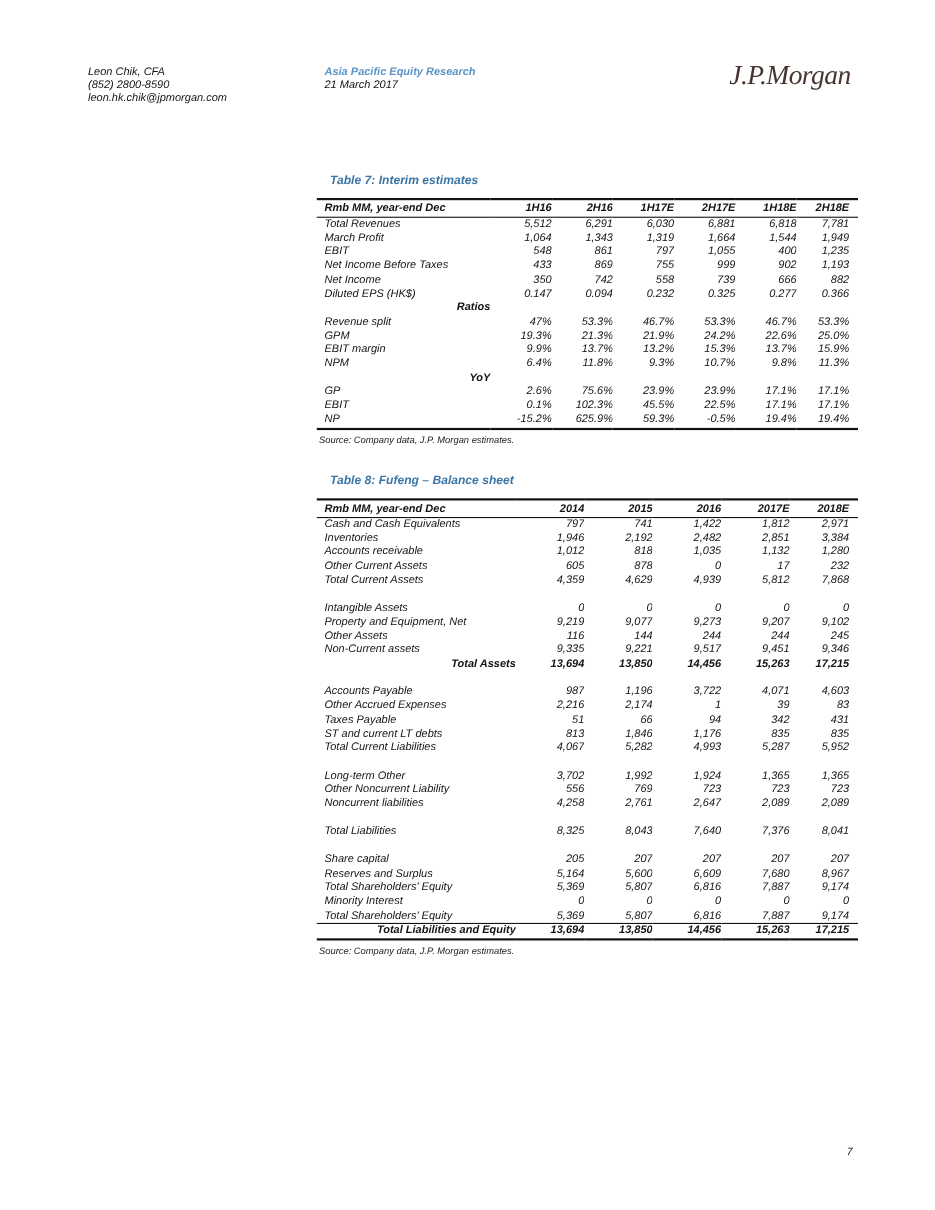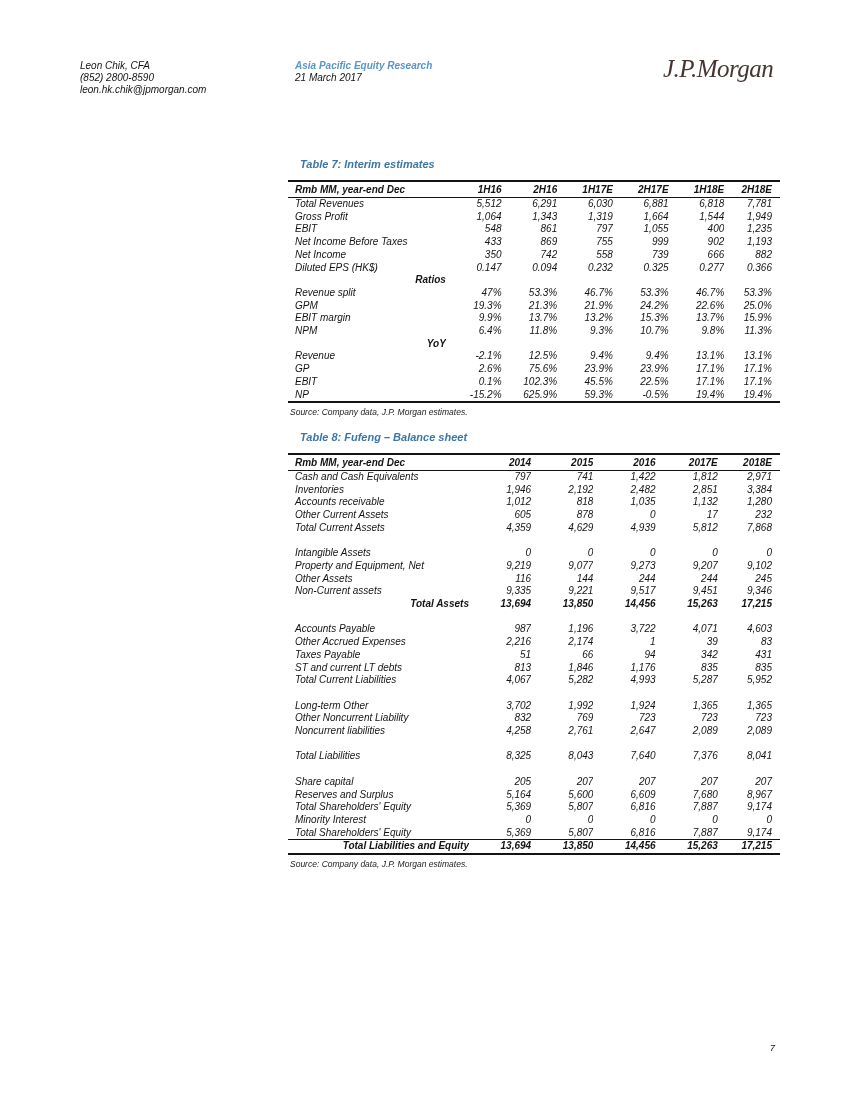--- a/index.html
+++ b/index.html
@@ -104,21 +104,21 @@
           <tr>
             <td>Total Revenues</td>
             <td>5,512</td>
             <td>6,291</td>
             <td>6,030</td>
             <td>6,881</td>
             <td>6,818</td>
             <td>7,781</td>
           </tr>
           <tr>
-            <td>Gross Profit</td>
+            <td>March Profit</td>
             <td>1,064</td>
             <td>1,343</td>
             <td>1,319</td>
             <td>1,664</td>
             <td>1,544</td>
             <td>1,949</td>
           </tr>
           <tr>
             <td>EBIT</td>
             <td>548</td>
@@ -201,29 +201,20 @@
             <td>11.3%</td>
           </tr>
           <tr class="section">
             <td>YoY</td>
             <td></td>
             <td></td>
             <td></td>
             <td></td>
             <td></td>
             <td></td>
-          </tr>
-          <tr>
-            <td>Revenue</td>
-            <td>-2.1%</td>
-            <td>12.5%</td>
-            <td>9.4%</td>
-            <td>9.4%</td>
-            <td>13.1%</td>
-            <td>13.1%</td>
           </tr>
           <tr>
             <td>GP</td>
             <td>2.6%</td>
             <td>75.6%</td>
             <td>23.9%</td>
             <td>23.9%</td>
             <td>17.1%</td>
             <td>17.1%</td>
           </tr>
@@ -419,21 +410,21 @@
           <tr>
             <td>Long-term Other</td>
             <td>3,702</td>
             <td>1,992</td>
             <td>1,924</td>
             <td>1,365</td>
             <td>1,365</td>
           </tr>
           <tr>
             <td>Other Noncurrent Liability</td>
-            <td>832</td>
+            <td>556</td>
             <td>769</td>
             <td>723</td>
             <td>723</td>
             <td>723</td>
           </tr>
           <tr>
             <td>Noncurrent liabilities</td>
             <td>4,258</td>
             <td>2,761</td>
             <td>2,647</td>

